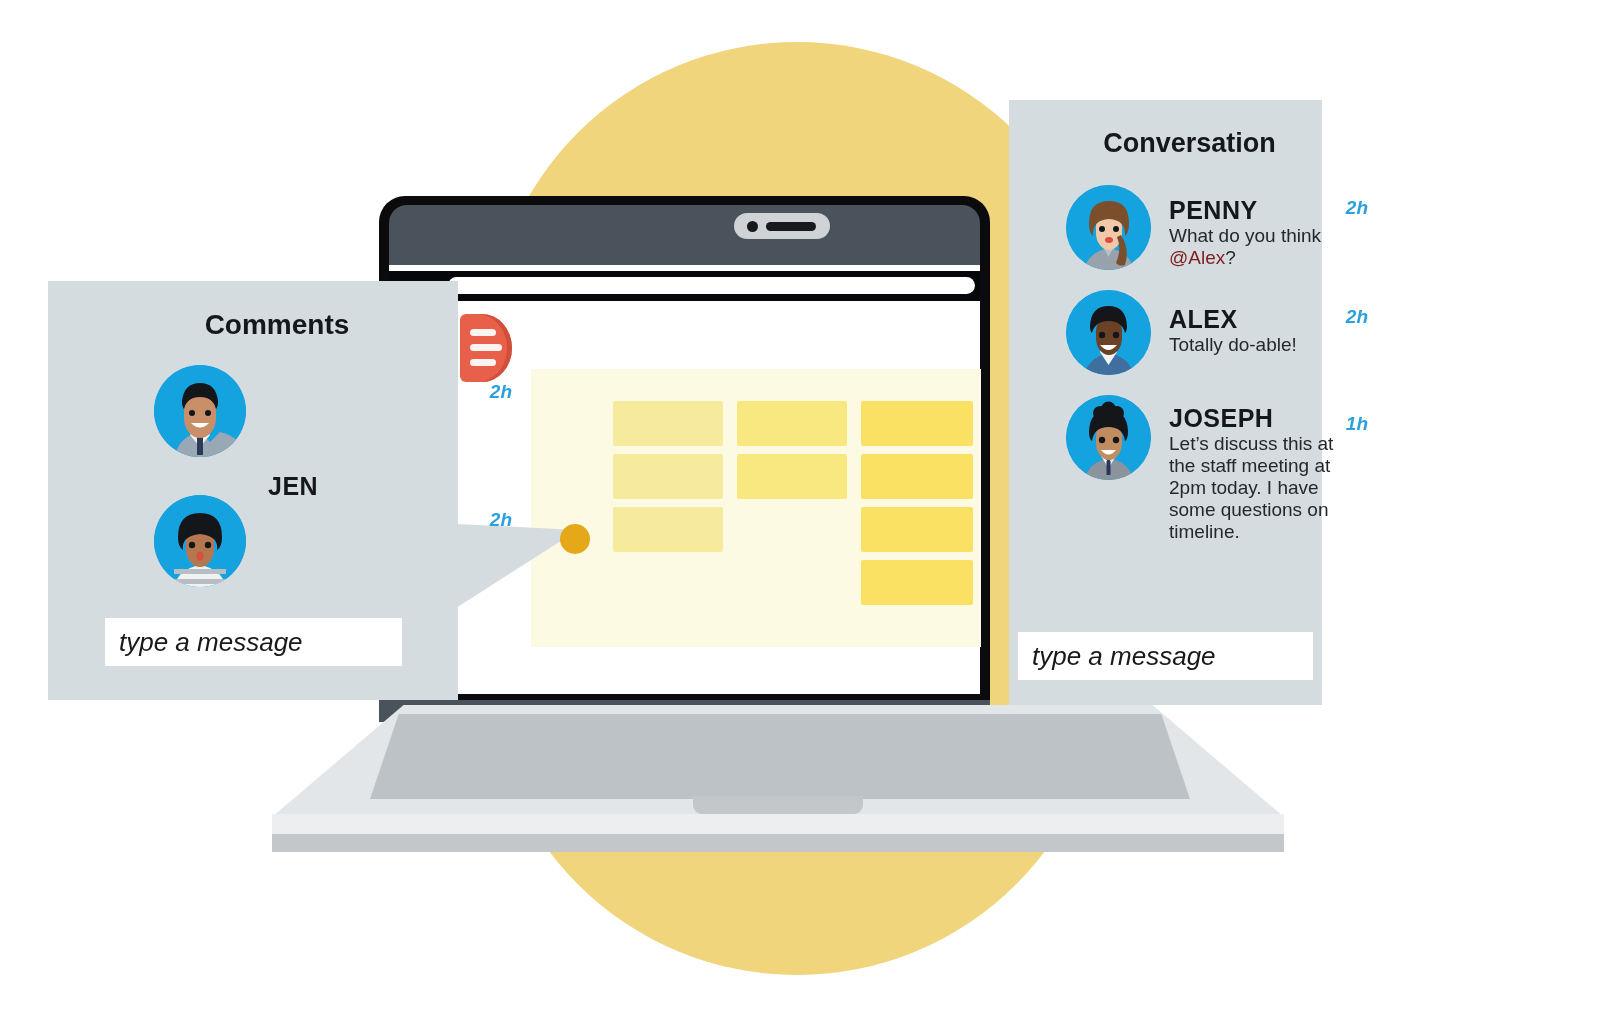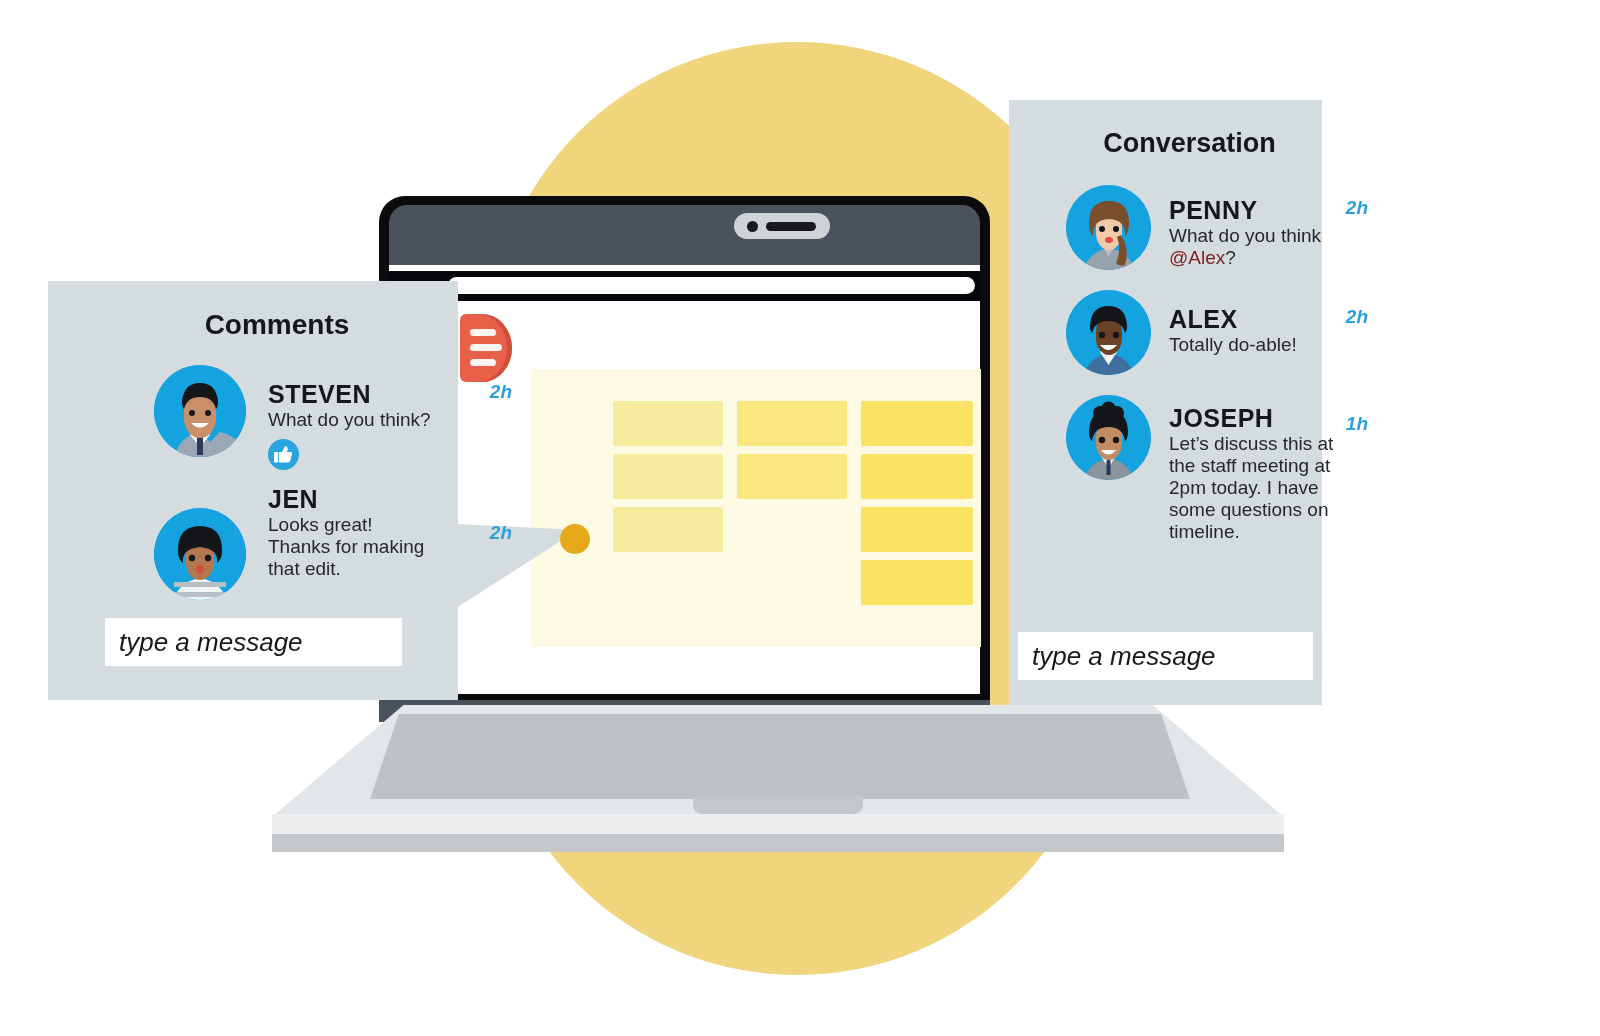--- a/index.html
+++ b/index.html
@@ -314,50 +314,39 @@
           <path d="M21 92 q3-20 25-25 l10 10 l10-10 q22 5 25 25 z" fill="#9aa7b4"></path>
           <path d="M36 70 l10 12 l10-12 l-4-8 h-12 z" fill="#f2f3f5"></path>
           <rect x="43" y="66" width="6" height="24" fill="#2b3a57"></rect>
           <path d="M30 45 a16 20 0 0 1 32 0 v8 a16 20 0 0 1 -32 0 z" fill="#c98f68"></path>
           <path d="M28 36 q2-18 18-18 t18 18 q0 6-2 8 q-3-12-16-12 t-16 12 q-2-2-2-8z" fill="#14161a"></path>
           <circle cx="38" cy="48" r="3" fill="#14161a"></circle>
           <circle cx="54" cy="48" r="3" fill="#14161a"></circle>
           <path d="M37 58 q9 9 18 0 z" fill="#ffffff"></path>
         </svg>
       </div>
-      <div class="msg-body" style="padding-left:22px;padding-top:16px;">
-        <div class="msg-name">STEVEN</div>
-        <div class="msg-text">What do you think?</div>
-        <div class="thumb">
-          <svg width="19" height="20" viewBox="0 0 19 20">
-            <path d="M5 8 h3 l3-6 a3 3 0 0 1 2.6 4 l-1 2 h4 a1.6 1.6 0 0 1 1.5 2 l-2 7 a2 2 0 0 1 -2 1.4 H5 z" fill="#ffffff"></path>
-            <rect x="0" y="8" width="4.2" height="10.4" rx="1" fill="#ffffff"></rect>
-          </svg>
-        </div>
-      </div>
       <div class="msg-time" style="right:-28px; top:16px;">2h</div>
     </div>
 
     <div class="msg" style="margin:16px 0 0 58px; width:330px;">
       <div class="avatar" style="width:92px;height:92px;margin-top:22px;">
         <svg viewBox="0 0 92 92" width="92" height="92">
           <circle cx="46" cy="46" r="46" fill="#15a3e0"></circle>
           <path d="M20 92 q4-18 26-22 h0 q22 4 26 22 z" fill="#f1f2f4"></path>
           <rect x="20" y="74" width="52" height="5" fill="#b9bec4"></rect>
           <rect x="20" y="84" width="52" height="5" fill="#b9bec4"></rect>
           <path d="M32 48 a14 18 0 0 1 28 0 v6 a14 18 0 0 1 -28 0 z" fill="#b5774f"></path>
           <path d="M24 42 q0-24 22-24 t22 24 q0 10-5 13 q2-14-17-16 q-19 2-17 16 q-5-3-5-13z" fill="#14161a"></path>
           <circle cx="38" cy="50" r="3.2" fill="#14161a"></circle>
           <circle cx="54" cy="50" r="3.2" fill="#14161a"></circle>
           <ellipse cx="46" cy="61" rx="3.5" ry="4.5" fill="#d4503f"></ellipse>
         </svg>
       </div>
       <div class="msg-body" style="padding-left:22px;padding-top:0px;">
         <div class="msg-name">JEN</div>
-        <div class="msg-text" style="max-width:160px;">Looks great! Thanks for making that edit.</div>
       </div>
       <div class="msg-time" style="right:-28px; top:36px;">2h</div>
     </div>
 
     <div class="input-box">
       <span>type a message</span>
     </div>
   </div>
 
   <div class="panel panel-convo">

